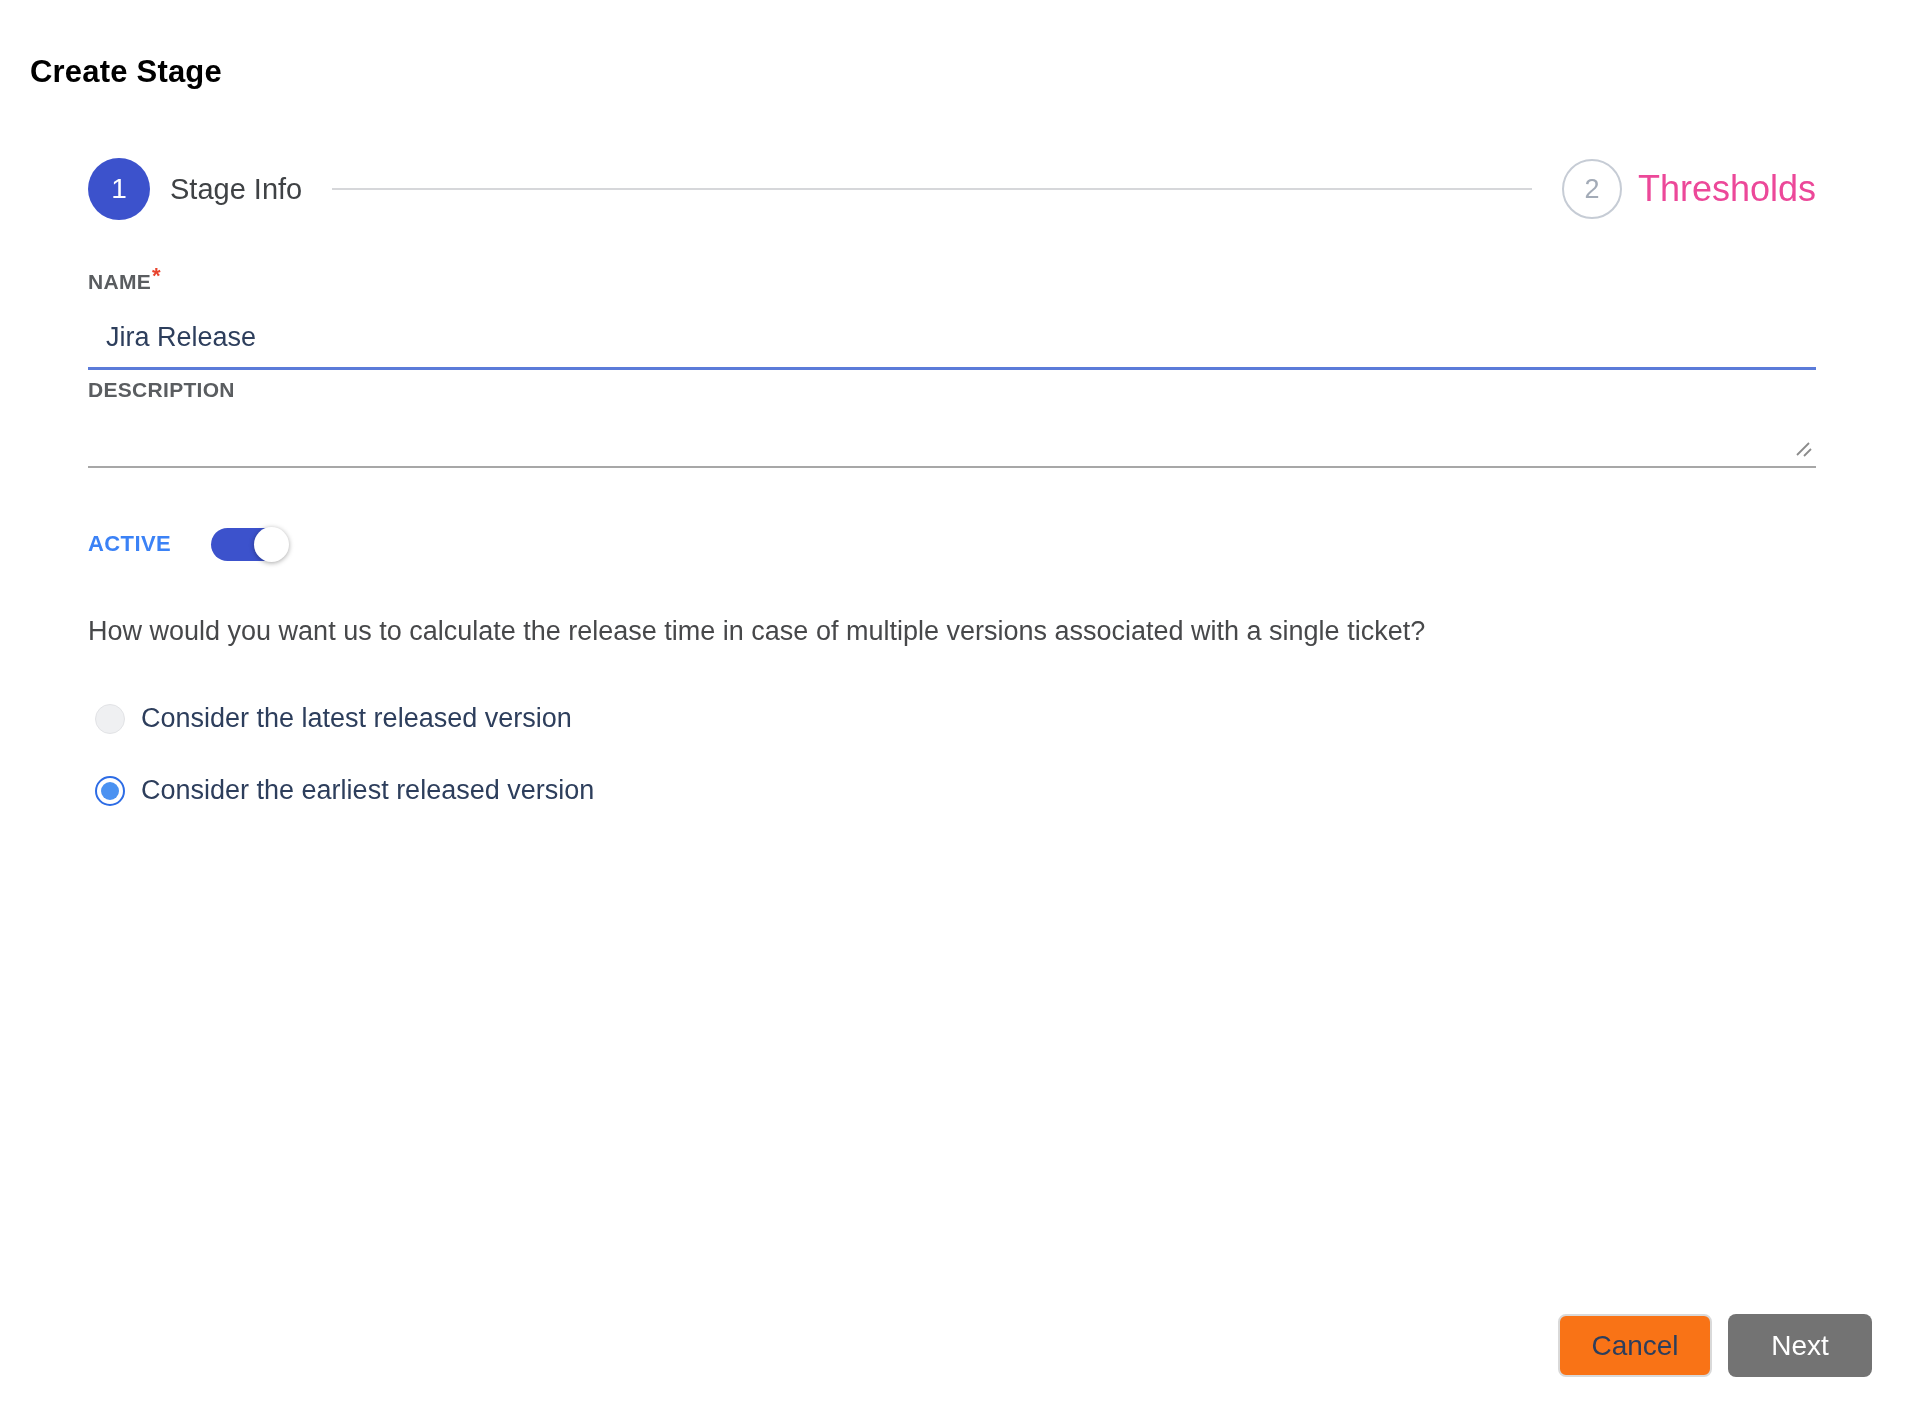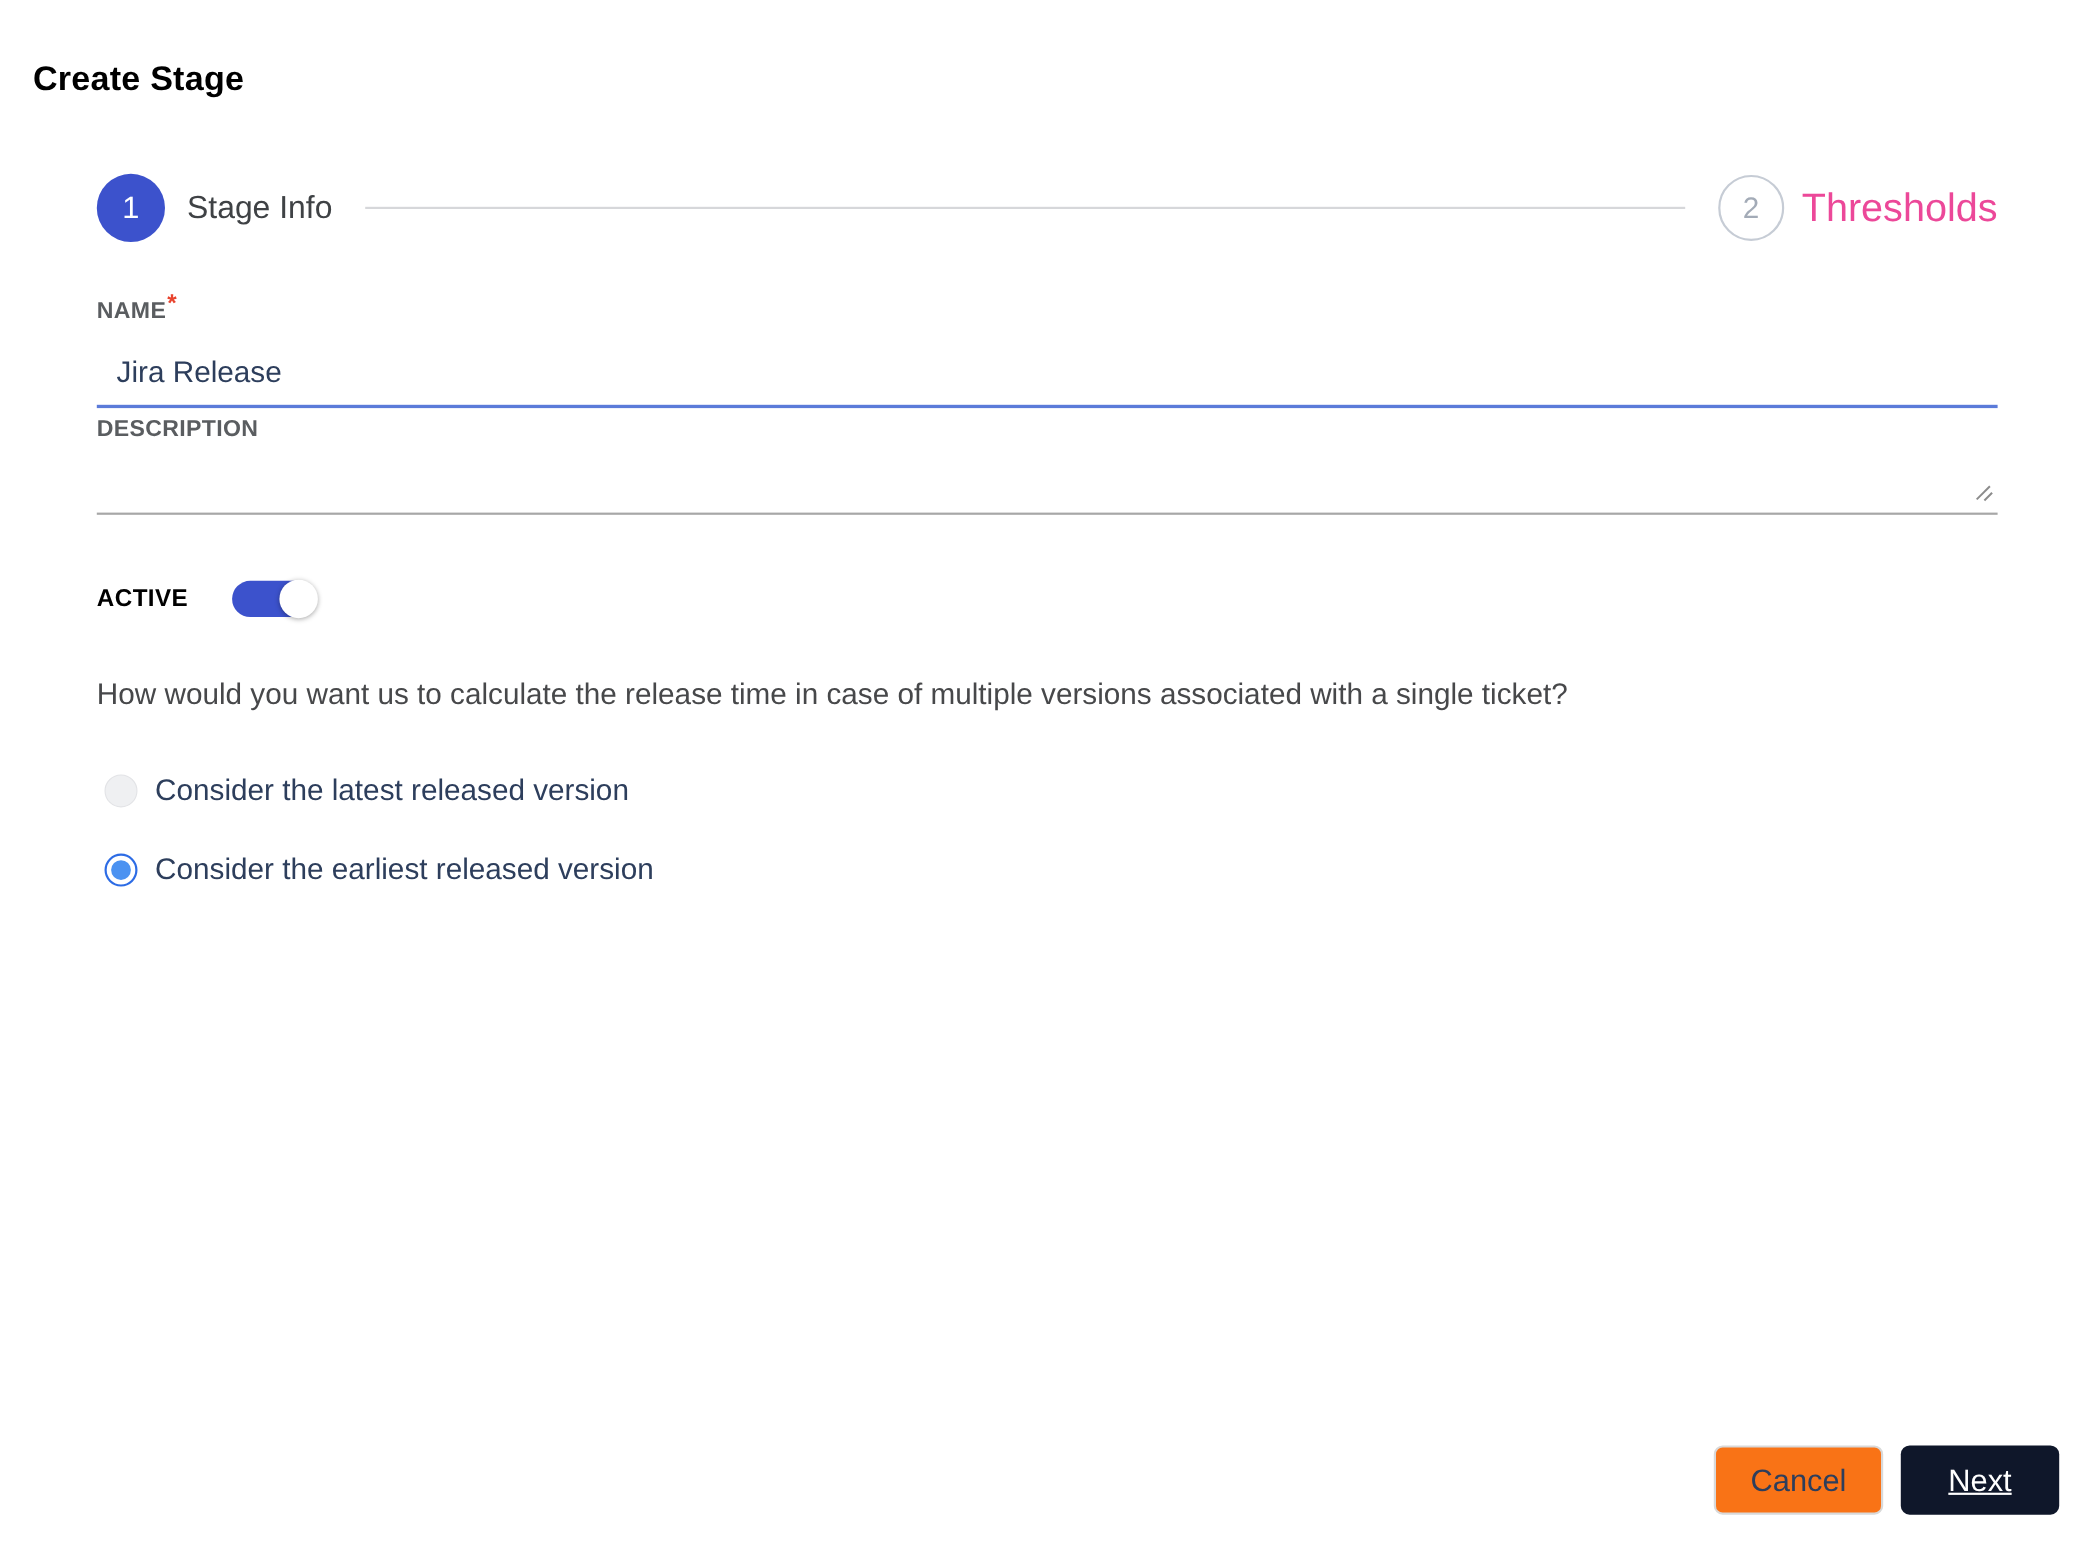--- a/index.html
+++ b/index.html
@@ -55,21 +55,21 @@
   .desc-textarea {
     width: 100%; height: 62px; border: none; outline: none; resize: none;
     background: transparent; font-family: "Liberation Sans", sans-serif;
     font-size: 27px; color: #2d3e5c; padding: 10px 16px 4px 18px; display: block;
   }
   .resize-handle { position: absolute; right: 2px; bottom: 3px; cursor: nwse-resize; }
 
   
   .active-row { position: absolute; top: 527px; left: 0;
     display: flex; align-items: center; height: 34px; }
-  .active-label { font-size: 22px; font-weight: 700; color: #000000;
+  .active-label { font-size: 22px; font-weight: 700; color: #3b82f6;
     letter-spacing: 0.4px; }
   .toggle { position: relative; width: 77px; height: 33px; border-radius: 17px;
     background: #3c52cc; margin-left: 40px; cursor: pointer; flex: 0 0 auto; }
   .toggle-knob { position: absolute; right: -1px; top: -1px;
     width: 35px; height: 35px; border-radius: 50%; background: #ffffff;
     box-shadow: 0 1px 5px rgba(0,0,0,0.35); }
 
   
   .question { position: absolute; top: 616px; left: 0; right: 0;
     font-size: 27px; color: #47484a; }
@@ -90,21 +90,21 @@
   .radio-label { margin-left: 16px; font-size: 27px; color: #2d3e5c; }
 
   
   .footer { position: absolute; right: 34px; bottom: 33px;
     display: flex; gap: 16px; }
   .btn { height: 63px; border-radius: 8px; font-family: "Liberation Sans", sans-serif;
     font-size: 28px; display: flex; align-items: center; justify-content: center;
     cursor: pointer; }
   .btn-cancel { width: 154px; background: #f97316; border: 2px solid #d9d9d9;
     color: #2d3e5c; }
-  .btn-next { width: 144px; background: #0f172a; border: none; color: #ffffff; text-decoration: underline; }
+  .btn-next { width: 144px; background: #737373; border: none; color: #ffffff; }
 </style>
 </head>
 <body>
 
 <div class="page-title">Create Stage</div>
 
 <div class="content">
 
   <div class="stepper">
     <div class="step-circle-active">

